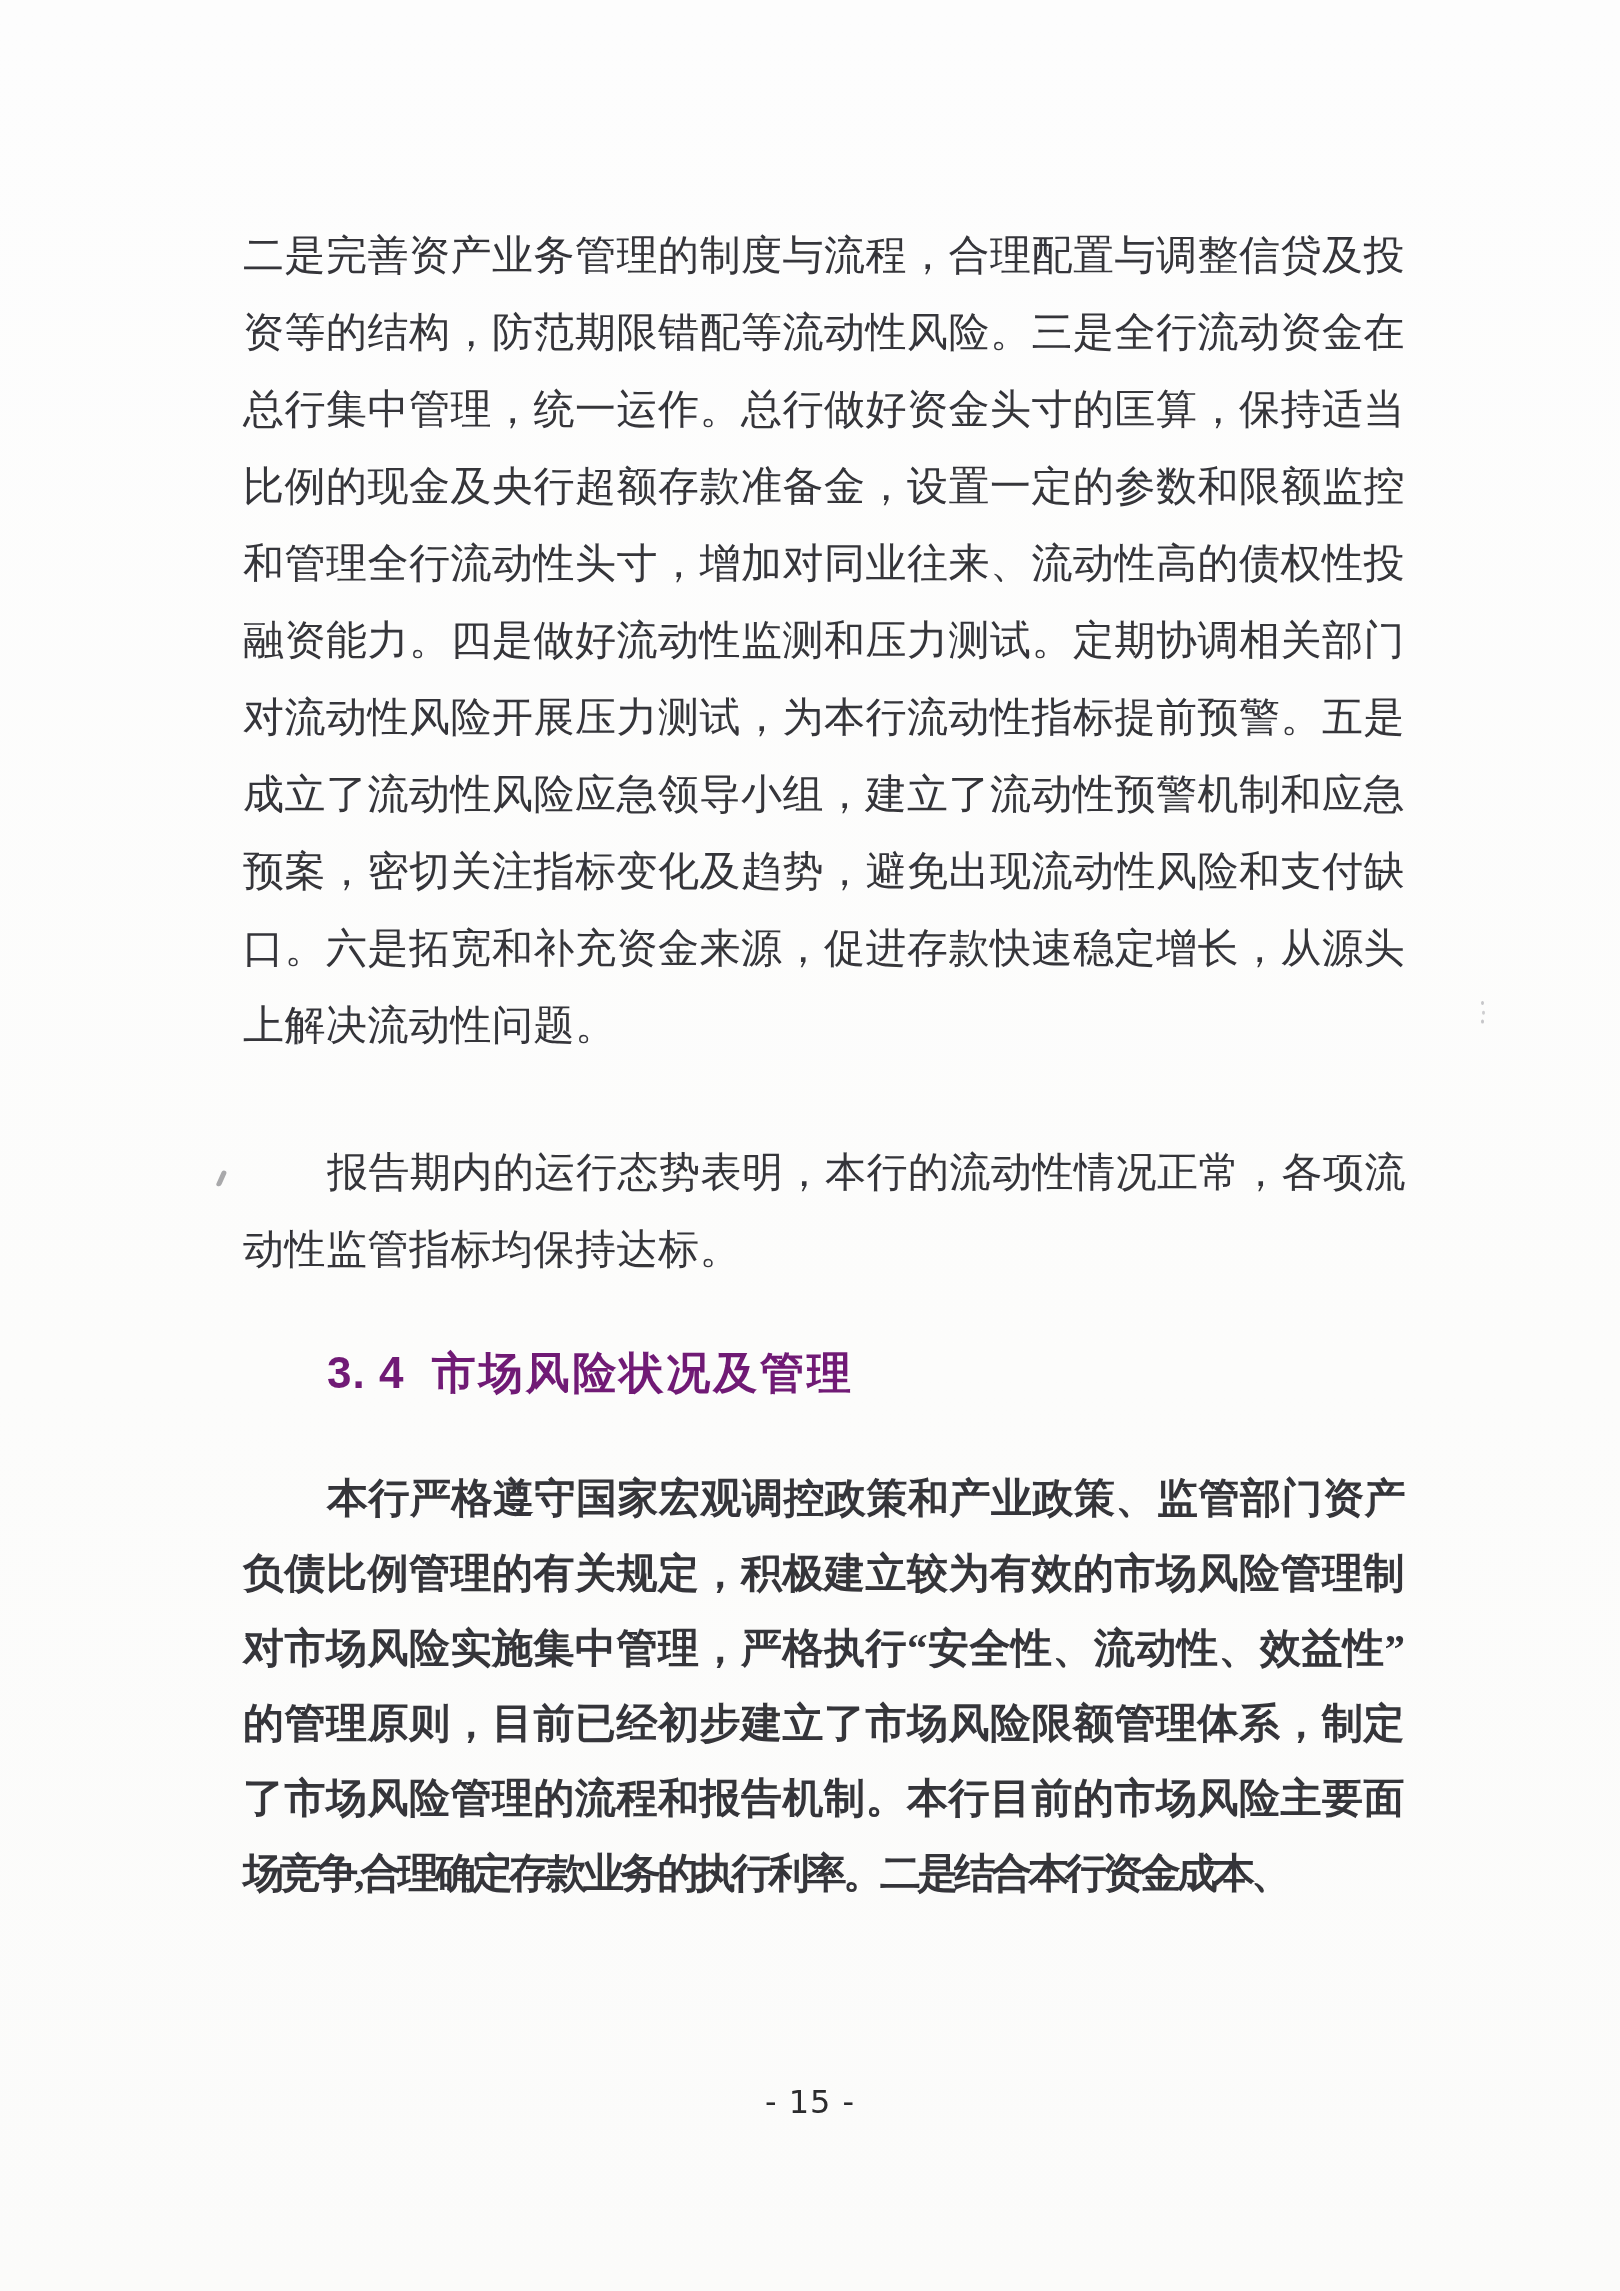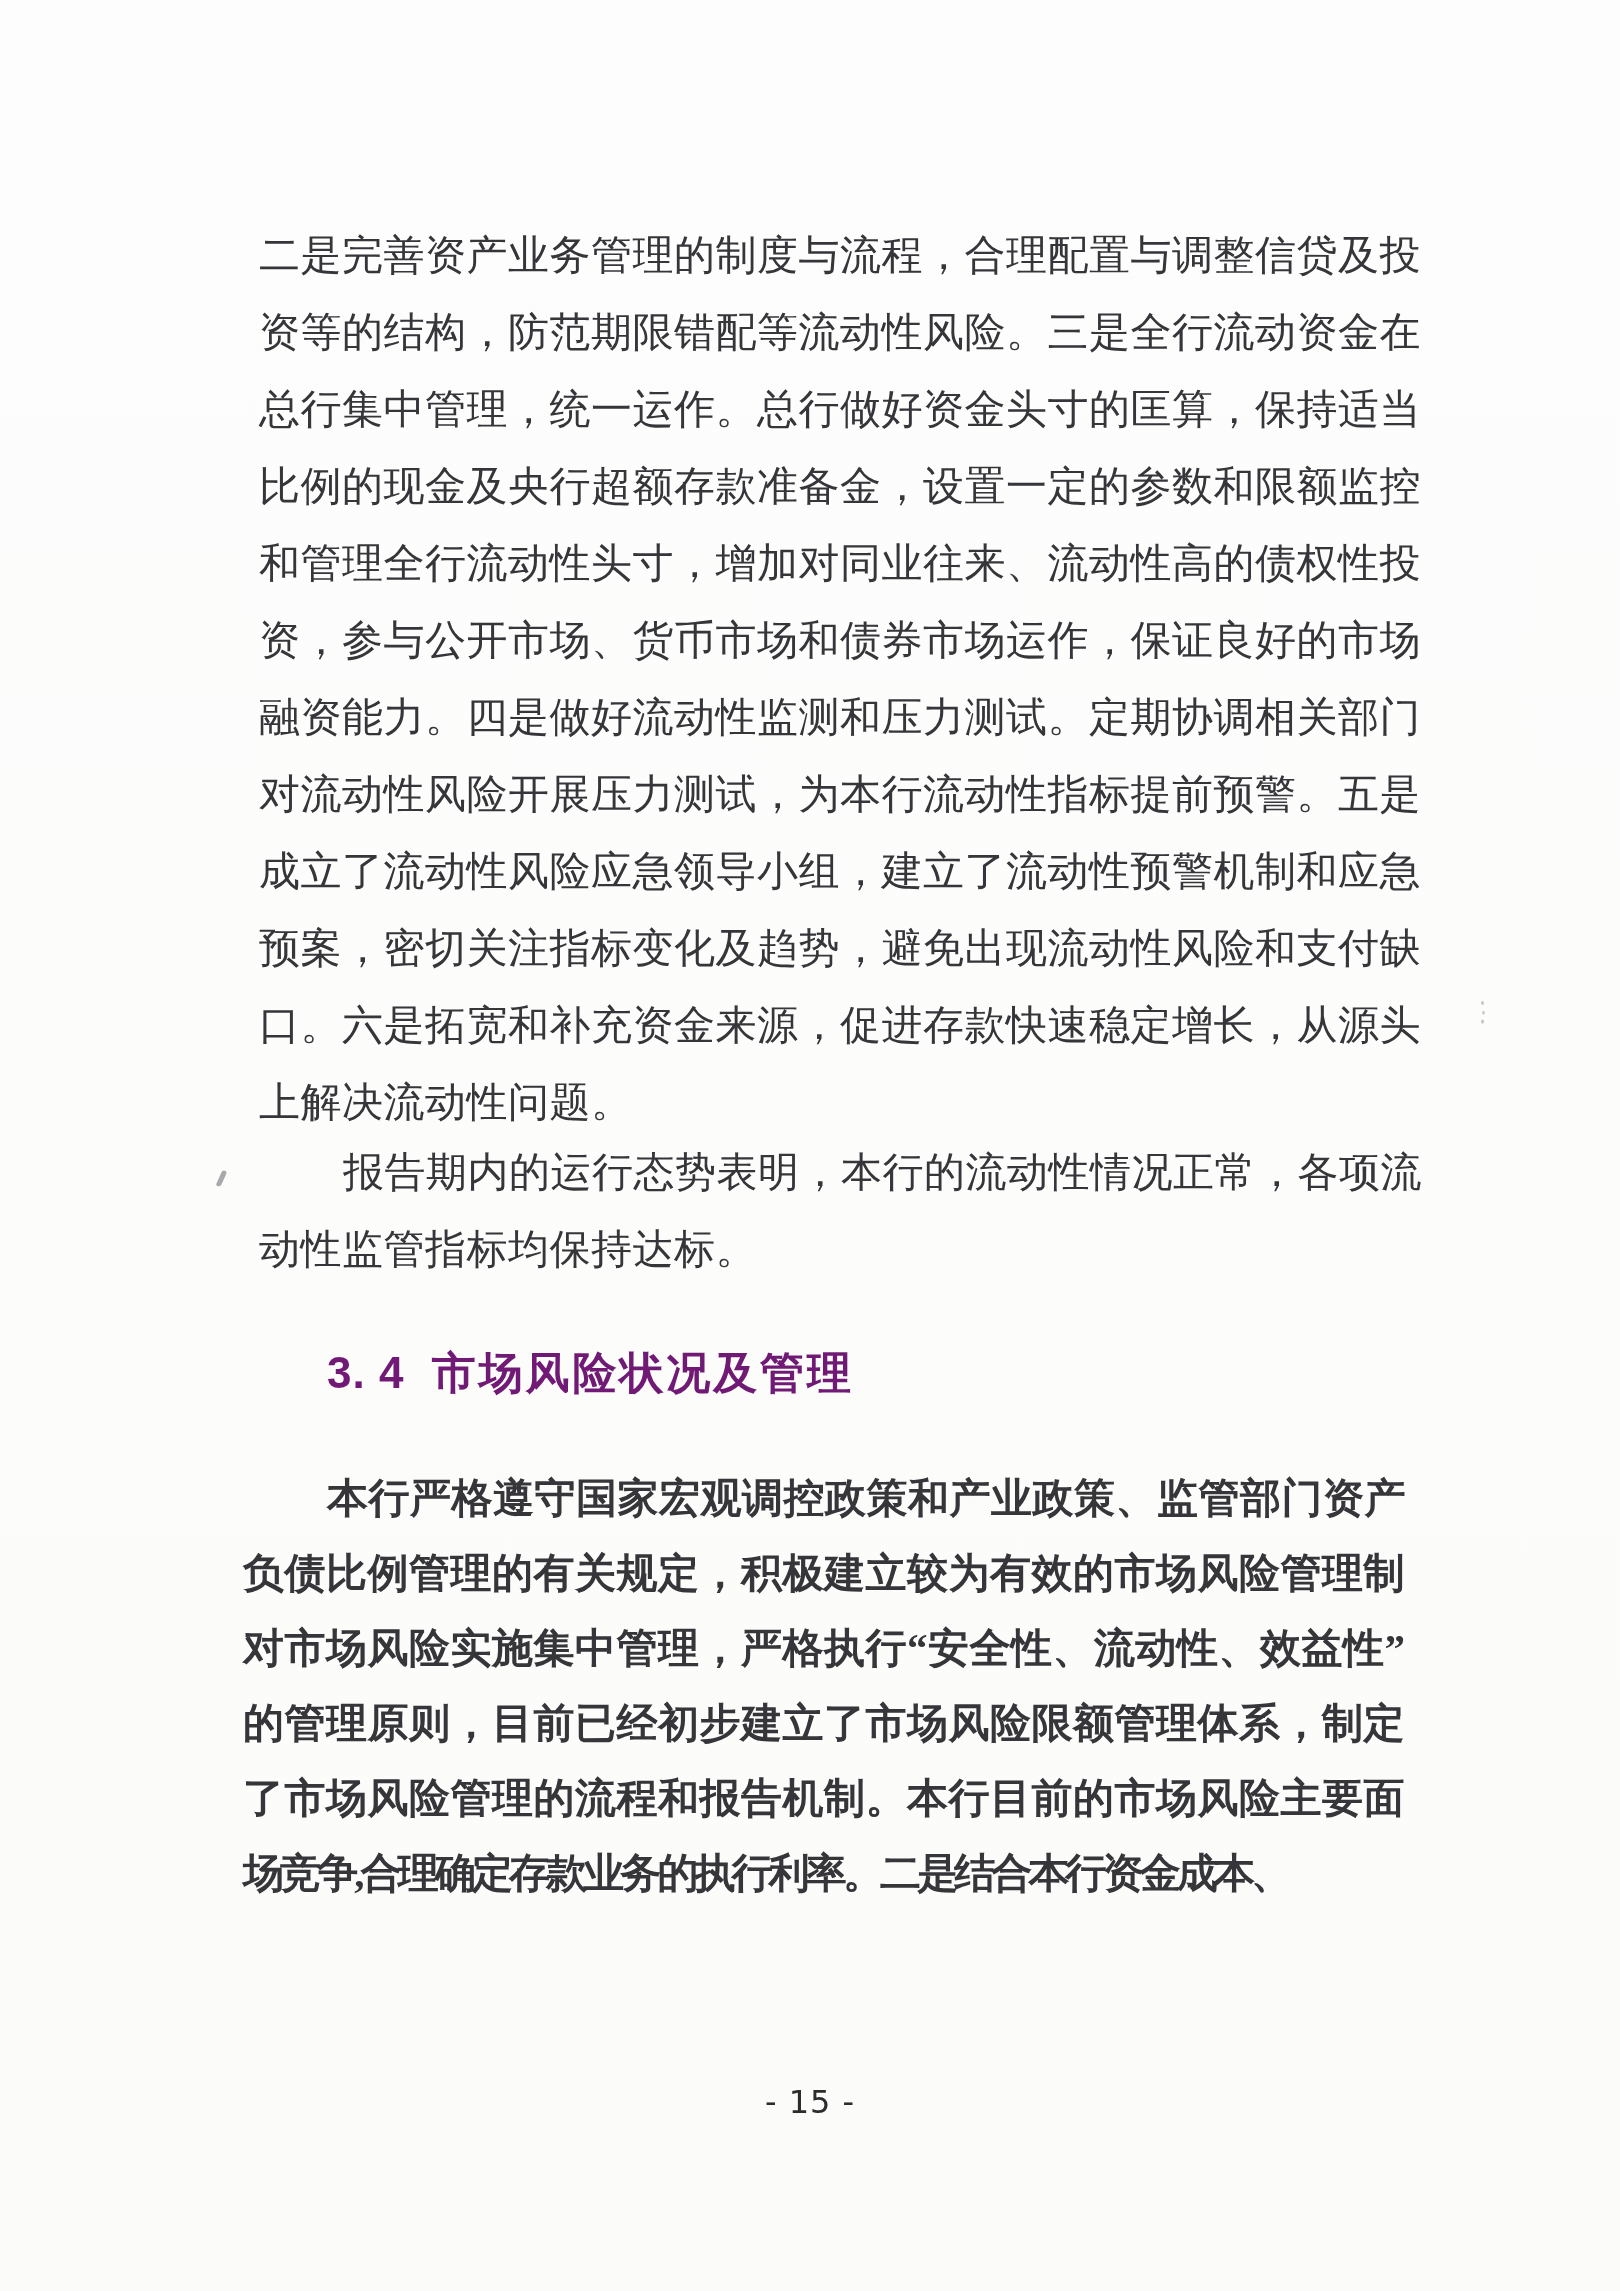--- a/index.html
+++ b/index.html
@@ -17,21 +17,21 @@
     background: linear-gradient(180deg, #fdfdfd 0%, #fcfcfb 60%, #fbfbfa 100%);
   }
   .para { position: absolute; left: 243px; width: 1157px; }
   .ln {
     font-size: 41px;
     white-space: nowrap;
     text-align: justify;
     text-align-last: justify;
     letter-spacing: 0.5px;
   }
-  .para1 .ln, .para2 .ln { line-height: 77px; margin-left: 16px; }
+  .para1 .ln, .para2 .ln { line-height: 77px; }
   .para3 .ln { line-height: 75px; font-weight: bold; }
   .ln.indent { text-indent: 84px; }
   .ln.open { text-align-last: left; }
   .ln.tight { letter-spacing: -3.9px; }
   .para1 { top: 217px; }
   .para2 { top: 1134px; }
   .para3 { top: 1461px; }
   .section-heading {
     position: absolute;
     left: 327px; top: 1345px;
@@ -76,21 +76,20 @@
 <body>
 
 <div class="paper-tint"></div>
 
 <div class="para para1">
   <div class="ln">二是完善资产业务管理的制度与流程，合理配置与调整信贷及投</div>
   <div class="ln">资等的结构，防范期限错配等流动性风险。三是全行流动资金在</div>
   <div class="ln">总行集中管理，统一运作。总行做好资金头寸的匡算，保持适当</div>
   <div class="ln">比例的现金及央行超额存款准备金，设置一定的参数和限额监控</div>
   <div class="ln">和管理全行流动性头寸，增加对同业往来、流动性高的债权性投</div>
-  <div class="ln">资，参与公开市场、货币市场和债券市场运作，保证良好的市场</div>
   <div class="ln">融资能力。四是做好流动性监测和压力测试。定期协调相关部门</div>
   <div class="ln">对流动性风险开展压力测试，为本行流动性指标提前预警。五是</div>
   <div class="ln">成立了流动性风险应急领导小组，建立了流动性预警机制和应急</div>
   <div class="ln">预案，密切关注指标变化及趋势，避免出现流动性风险和支付缺</div>
   <div class="ln">口。六是拓宽和补充资金来源，促进存款快速稳定增长，从源头</div>
   <div class="ln open">上解决流动性问题。</div>
 </div>
 
 <div class="para para2">
   <div class="ln indent">报告期内的运行态势表明，本行的流动性情况正常，各项流</div>

